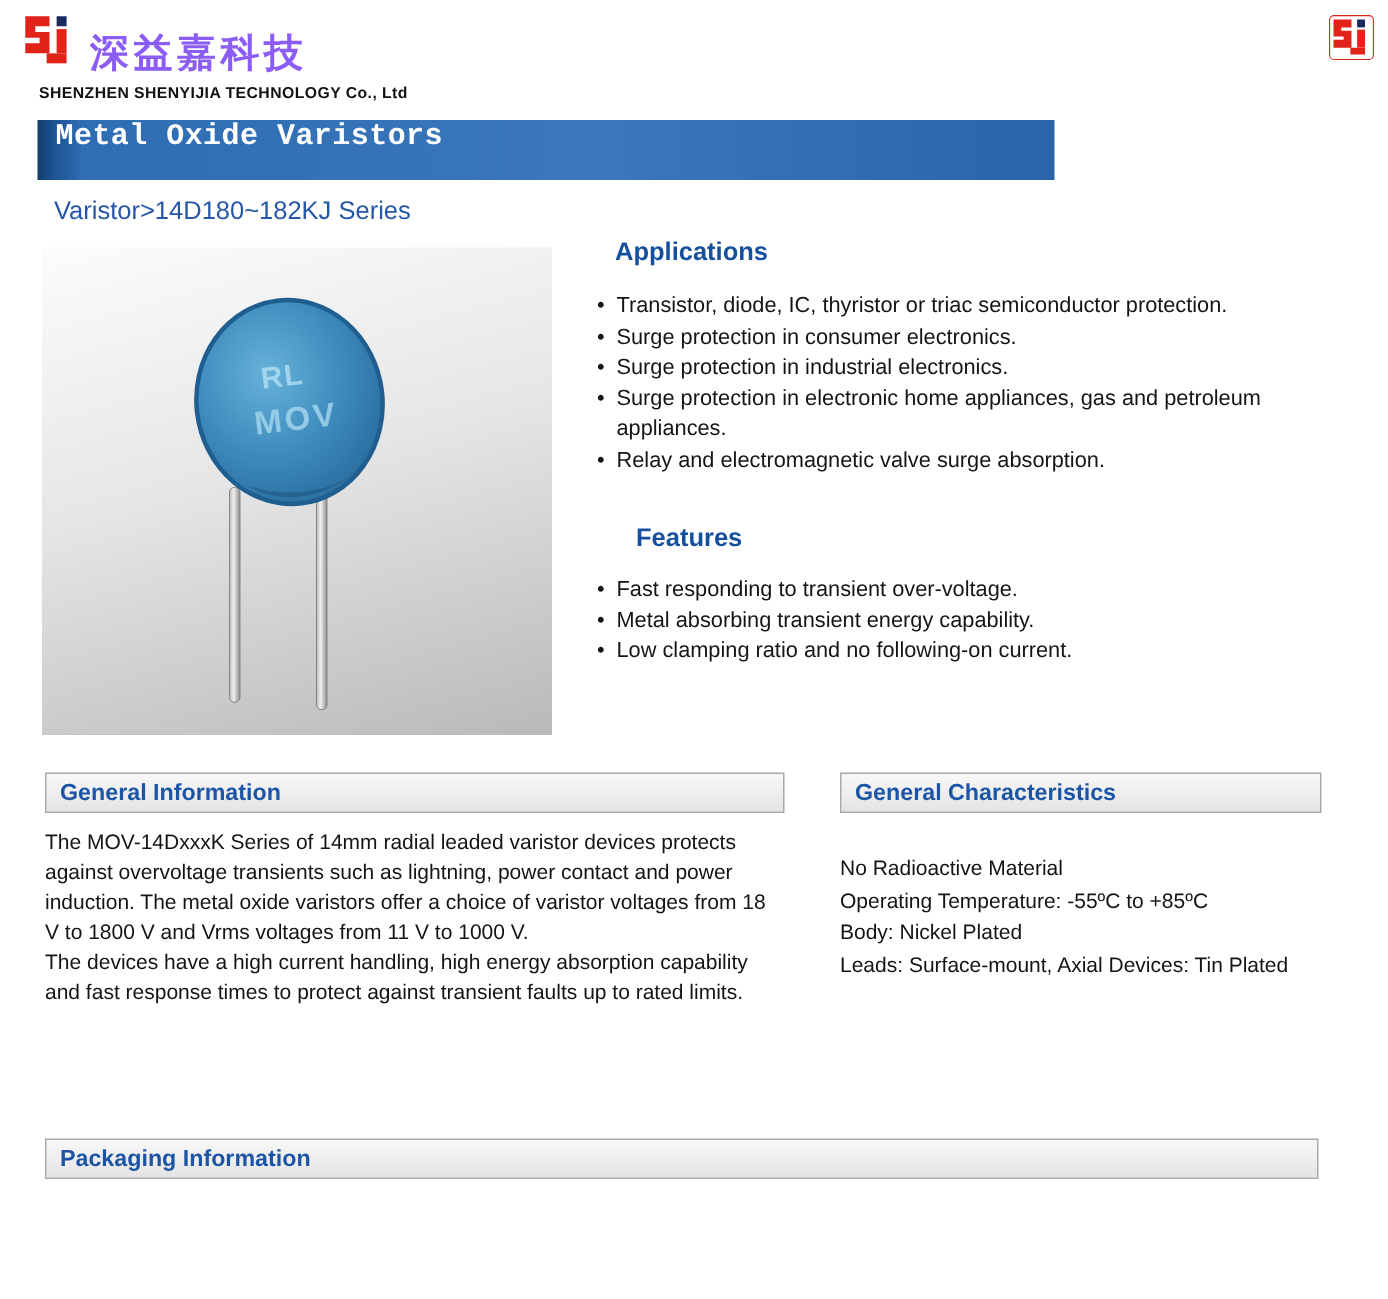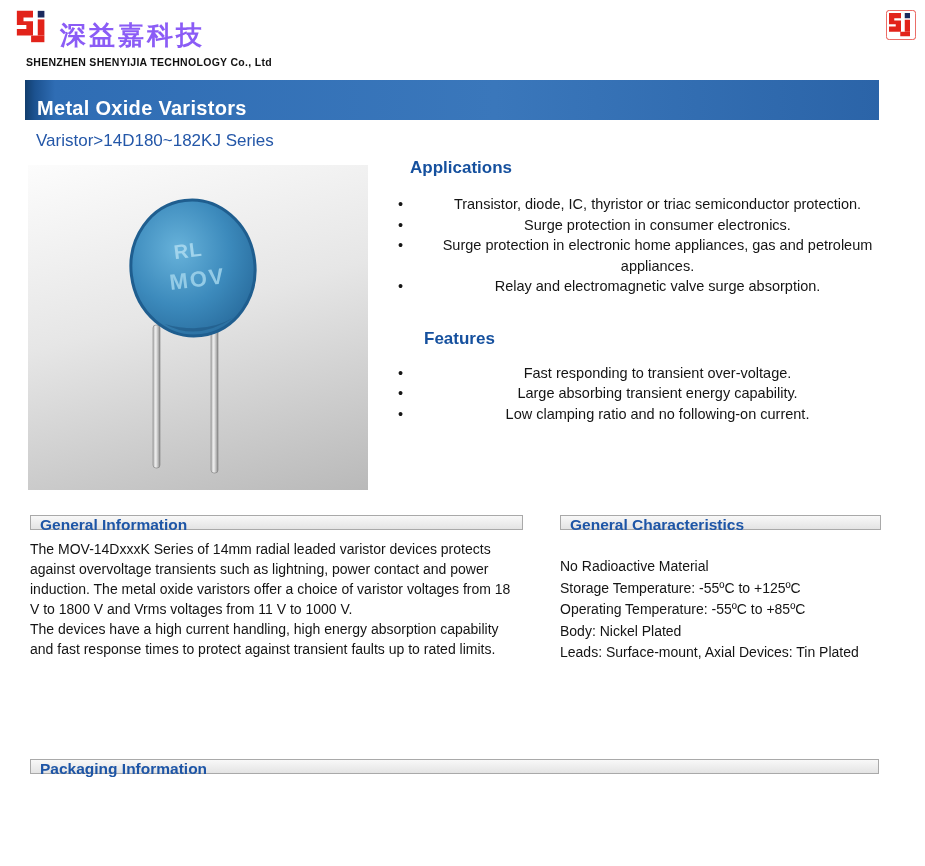--- a/index.html
+++ b/index.html
@@ -6,44 +6,44 @@
   body { background:#ffffff; font-family:"Liberation Sans","DejaVu Sans",sans-serif; }
   .page { position:relative; width:925px; height:866px; background:#ffffff; overflow:hidden; }
 
   
   .logo-main { position:absolute; left:14px; top:8px; width:38px; height:38px; }
   .logo-small { position:absolute; left:886px; top:10px; width:30px; height:30px; }
   .company-cn { position:absolute; left:60px; top:18px; font-size:26px; font-weight:bold; color:#8b5cf6; letter-spacing:3px; }
   .company-en { position:absolute; left:26px; top:56px; font-size:10.5px; font-weight:bold; color:#111; letter-spacing:0.3px; }
 
   
-  .banner { position:absolute; left:25px; top:80px; width:854px; height:40px;
+  .banner { position:absolute; left:25px; top:80px; width:678px; height:40px;
     background:linear-gradient(90deg,#123e6d 0px,#1c5290 10px,#2f6db4 30px,#3a77bb 55%,#2b64a8 100%);
-    display:flex; align-items:flex-end; }
+    display:flex; align-items:flex-start;font-family:Liberation Mono, monospace; }
   .banner-title { color:#ffffff; font-size:20px; font-weight:bold; padding-left:12px; letter-spacing:0.3px; }
 
   .series-title { position:absolute; left:36px; top:131px; font-size:17px; font-weight:normal; color:#2457a8; }
 
   
   .product-box { position:absolute; left:28px; top:165px; width:340px; height:325px;
     background:linear-gradient(165deg,#fcfcfc 0%,#e6e6e6 45%,#b9b9b9 100%); }
 
   
   .right-col { position:absolute; left:398px; top:158px; width:506px; }
   .blue-head { font-size:17px; font-weight:bold; color:#15509e; }
   .apps-head { margin-left:12px; margin-bottom:16px; }
   .feat-head { margin-left:26px; margin-top:32px; margin-bottom:14px; }
   ul.bullets { list-style:none; }
-  ul.bullets li { position:relative; padding-left:13px; font-size:14.5px; line-height:20.5px; color:#151515;text-align:center; }
+  ul.bullets li { position:relative; padding-left:13px; font-size:14.5px; line-height:20.5px; color:#151515; }
   ul.bullets li::before { content:"•"; position:absolute; left:0; top:0; color:#151515; }
 
   
   .section { position:absolute; }
-  .sec-bar { height:15px; border:1px solid #a9a9a9; background:linear-gradient(#f8f8f8,#e4e4e4);
-    display:flex; align-items:flex-start; padding-left:9px; }
+  .sec-bar { height:27px; border:1px solid #a9a9a9; background:linear-gradient(#f8f8f8,#e4e4e4);
+    display:flex; align-items:center; padding-left:9px; }
   .sec-bar-title { font-size:15.5px; font-weight:bold; color:#1d55a6; }
   .gen-info { left:30px; top:515px; width:493px; }
   .gen-info p { font-size:14px; line-height:20px; color:#141414; margin-top:0; }
   .gen-info .text { padding-top:9px; }
   .gen-char { left:560px; top:515px; width:321px; }
   .gen-char .line { font-size:14px; line-height:21.5px; color:#141414; }
   .gen-char .text { padding-top:26px; }
   .packaging { left:30px; top:759px; width:849px; }
 </style>
 </head>
@@ -100,49 +100,49 @@
         <text x="140" y="122" font-size="22" font-weight="bold" fill="#9cd1ea" opacity="0.9" letter-spacing="2">MOV</text>
       </g>
     </svg>
   </div>
 
   <div class="right-col">
     <div class="blue-head apps-head">Applications</div>
     <ul class="bullets">
       <li>Transistor, diode, IC, thyristor or triac semiconductor protection.</li>
       <li>Surge protection in consumer electronics.</li>
+      <li>Surge protection in industrial electronics.</li>
       <li>Surge protection in electronic home appliances, gas and petroleum appliances.</li>
       <li>Relay and electromagnetic valve surge absorption.</li>
     </ul>
 
     <div class="blue-head feat-head">Features</div>
     <ul class="bullets">
       <li>Fast responding to transient over-voltage.</li>
-      <li>Large absorbing transient energy capability.</li>
+      <li>Metal absorbing transient energy capability.</li>
       <li>Low clamping ratio and no following-on current.</li>
     </ul>
   </div>
 
   <div class="section gen-info">
     <div class="sec-bar">
       <span class="sec-bar-title">General Information</span>
     </div>
     <div class="text">
       <p>The MOV-14DxxxK Series of 14mm radial leaded varistor devices protects against overvoltage transients such as lightning, power contact and power induction. The metal oxide varistors offer a choice of varistor voltages from 18 V to 1800 V and Vrms voltages from 11 V to 1000 V.</p>
       <p>The devices have a high current handling, high energy absorption capability and fast response times to protect against transient faults up to rated limits.</p>
     </div>
   </div>
 
   <div class="section gen-char">
     <div class="sec-bar">
       <span class="sec-bar-title">General Characteristics</span>
     </div>
     <div class="text">
       <div class="line">No Radioactive Material</div>
-      <div class="line">Storage Temperature: -55ºC to +125ºC</div>
       <div class="line">Operating Temperature: -55ºC to +85ºC</div>
       <div class="line">Body: Nickel Plated</div>
       <div class="line">Leads: Surface-mount, Axial Devices: Tin Plated</div>
     </div>
   </div>
 
   <div class="section packaging">
     <div class="sec-bar">
       <span class="sec-bar-title">Packaging Information</span>
     </div>

